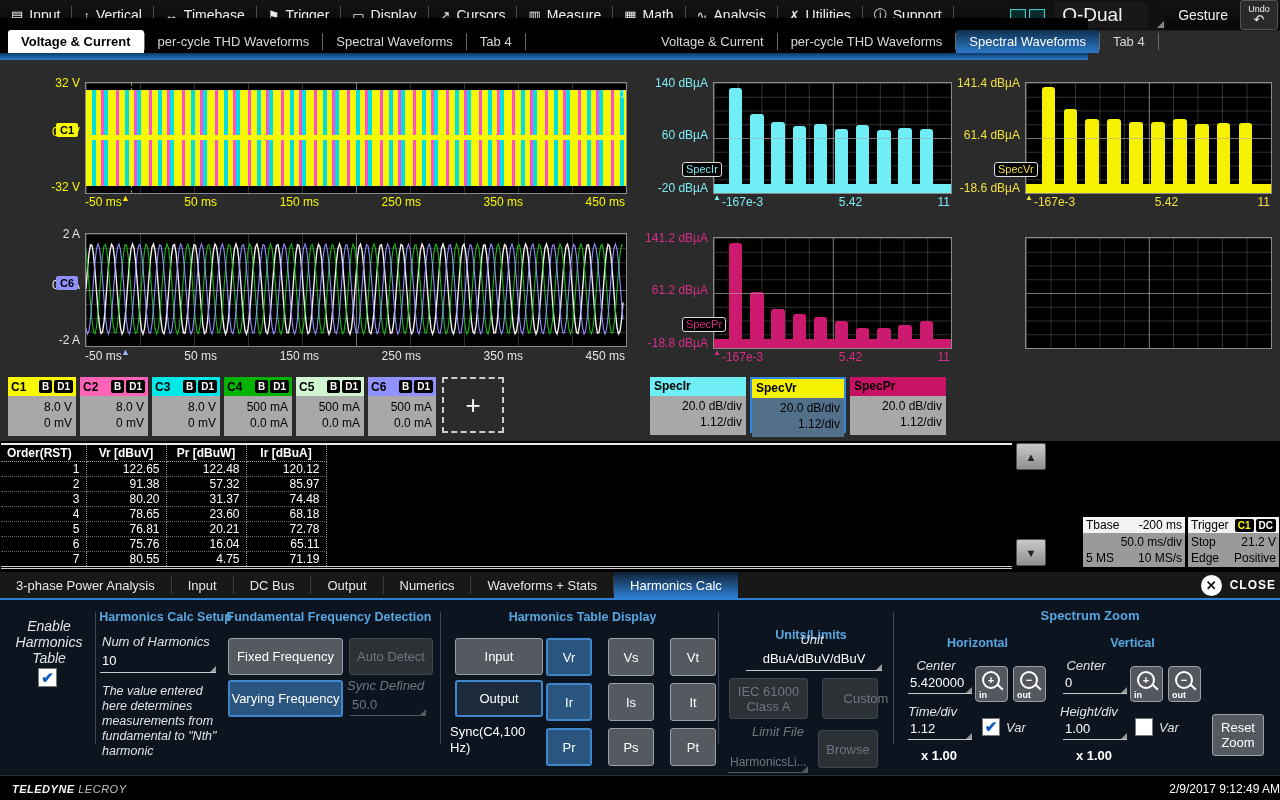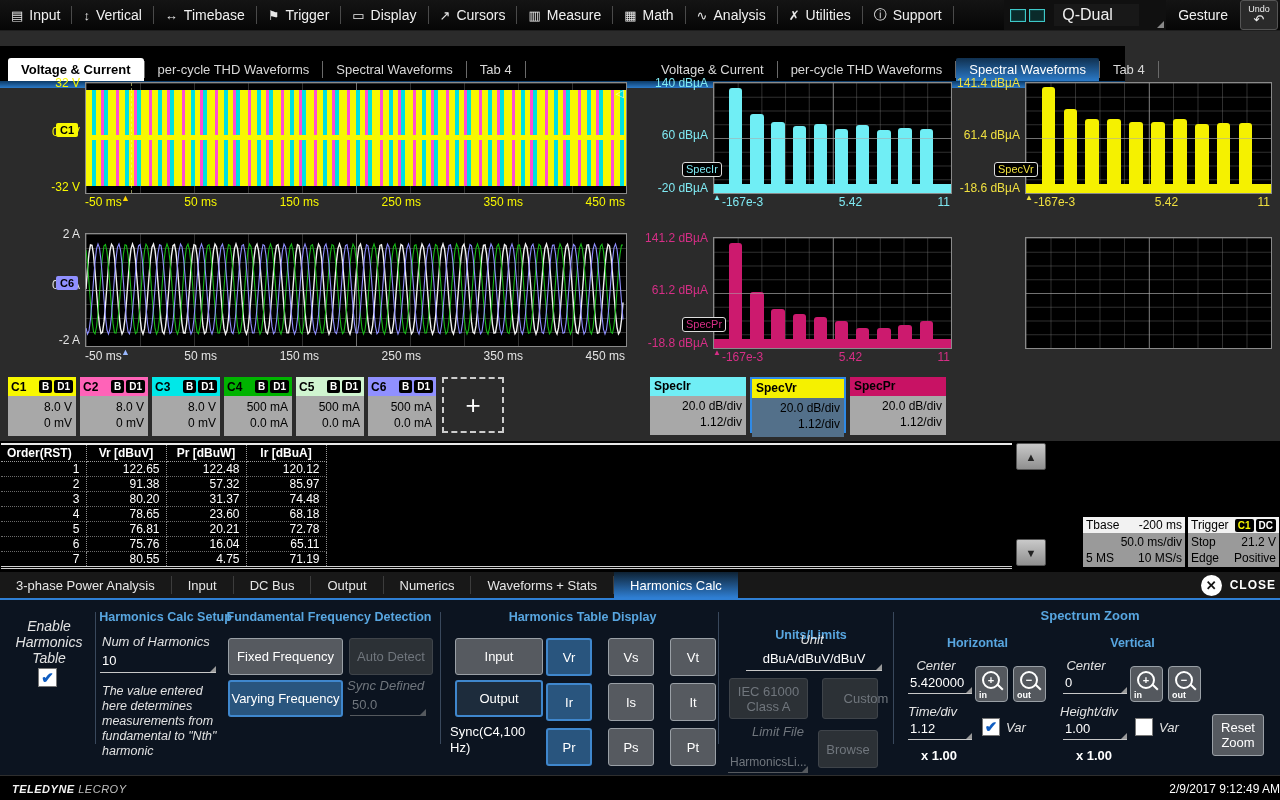--- a/index.html
+++ b/index.html
@@ -9,29 +9,29 @@
 
   
   .menubar{position:absolute;left:0;top:0;width:1280px;height:30px;background:linear-gradient(#141414,#060606);
            display:flex;align-items:center;border-bottom:1px solid #1e1e1e;}
   .menu-item{display:flex;align-items:center;gap:6px;padding:0 11px;height:30px;font-size:14px;color:#f0f0f0;cursor:default;}
   .menu-item .mi{font-size:13px;color:#e8e8e8;}
   .msep{width:1px;height:18px;background:#4a4a4a;}
   .menu-right{margin-left:auto;display:flex;align-items:center;height:30px;}
   .qdual{display:flex;align-items:center;height:30px;background:#101010;padding:0 6px;position:relative;min-width:150px;}
   .qd-chip{width:14px;height:11px;border:1px solid #3ec8c8;background:#0a2a2a;margin-right:3px;display:inline-block;box-shadow:inset 0 0 0 1px #0f4040;}
-  .qdual .qd-label{font-size:16px;color:#f0f0f0;margin-left:6px;background:#181818;padding:2px 26px 2px 8px;}
+  .qdual .qd-label{font-size:19px;color:#f0f0f0;margin-left:6px;background:#181818;padding:2px 26px 2px 8px;}
   .qd-corner{position:absolute;right:2px;bottom:2px;width:0;height:0;border-bottom:7px solid #888;border-left:7px solid transparent;}
   .gesture{font-size:14px;color:#f0f0f0;margin:0 12px;}
   .undo{width:36px;height:28px;margin-right:2px;background:#2a2a2a;border:1px solid #555;border-radius:3px;
         display:flex;flex-direction:column;align-items:center;justify-content:center;font-size:9px;line-height:9px;color:#eee;}
   .undo .ua{font-size:13px;line-height:12px;}
 
   
-  .tabrow{position:absolute;left:0;top:46px;width:1088px;height:42px;background:#000;padding-left:37px;}
+  .tabrow{position:absolute;left:0;top:18px;width:1088px;height:42px;background:#000;}
   .tabstrip{position:absolute;left:0;bottom:0;width:100%;height:7px;background:linear-gradient(180deg,#0c3a66,#2b7ac8);}
   .tabs-half{position:absolute;bottom:7px;height:23px;display:flex;align-items:stretch;}
   .wtab{display:flex;align-items:center;padding:0 13px;font-size:13px;color:#d8d8d8;white-space:nowrap;}
   .wtab.active-white{background:#fff;color:#000;font-weight:bold;border-radius:3px 3px 0 0;}
   .wtab.active-blue{background:linear-gradient(180deg,#10304f,#2b7ac8);color:#fff;border-radius:2px 2px 0 0;}
   .tsep{width:1px;background:#6a6a6a;margin:3px 0;}
 
   
   .grid{position:absolute;background-color:#000;border:1px solid #8a8a8a;
         background-image:linear-gradient(to right,rgba(125,125,125,.38) 1px,transparent 1px),

